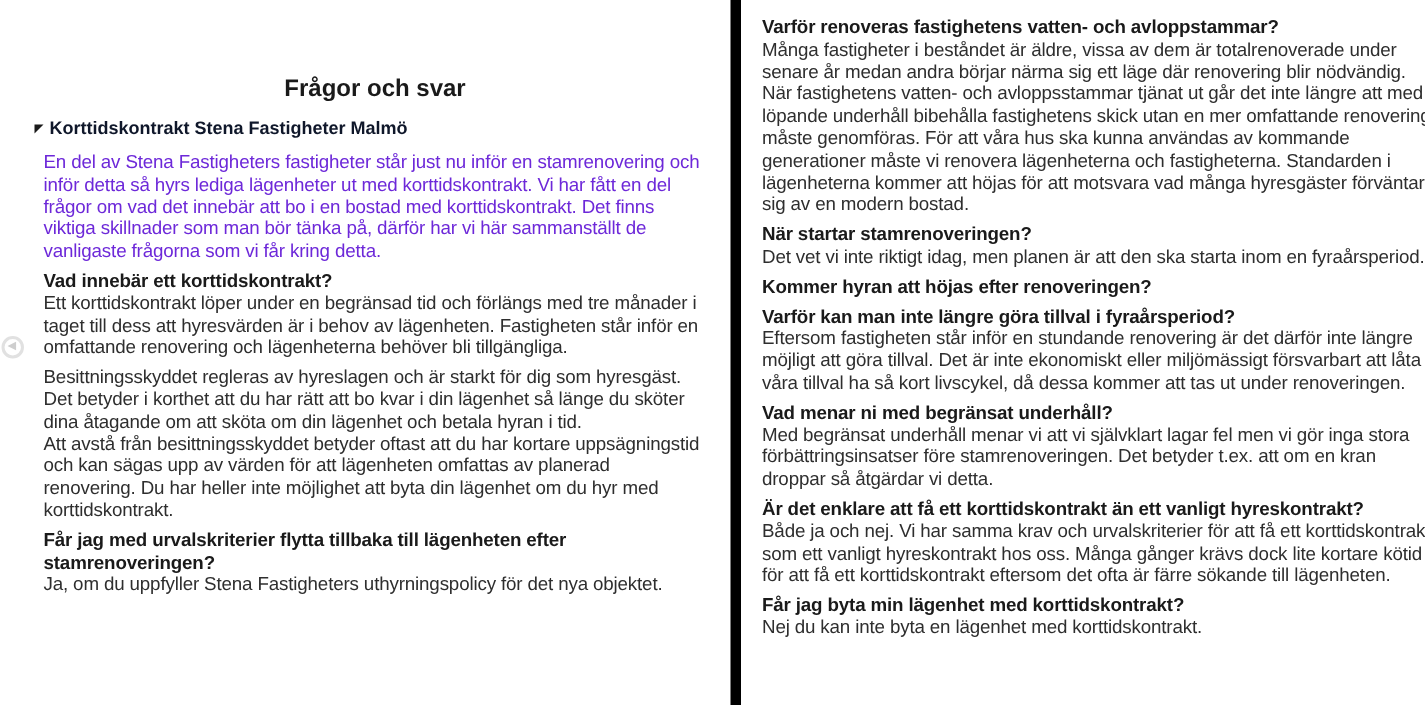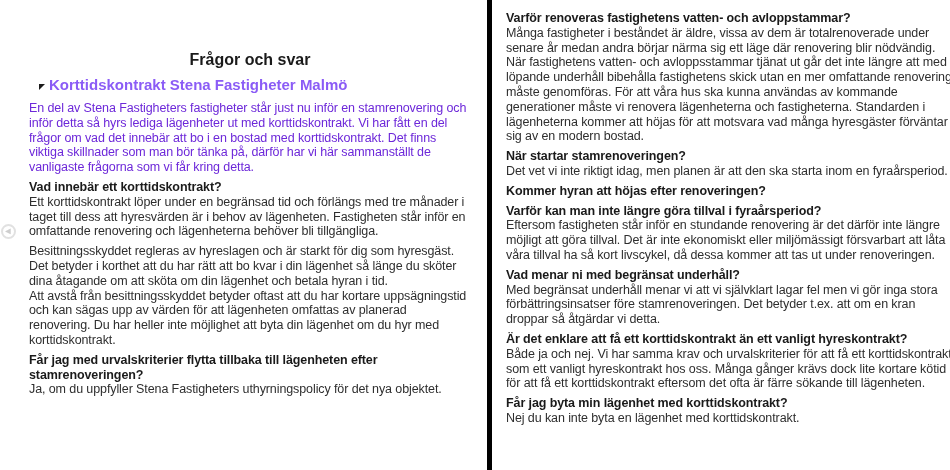--- a/index.html
+++ b/index.html
@@ -12,39 +12,39 @@
     overflow: hidden;
   }
   .page { display: flex; width: 950px; height: 470px; }
   .col { box-sizing: border-box; }
   .col-left {
     width: 487px;
     padding: 50px 16px 0 29px;
   }
   .col-right {
     width: 463px;
-    border-left: 5px solid #000000;
+    border-left: 7px solid #000000;
     padding: 11px 0 0 14px;
   }
   .col-right .inner { width: 448px; }
   h1.page-title {
     margin: 0 0 8px 0;
     font-size: 16px;
     line-height: 19px;
     font-weight: bold;
     color: #1a1a1a;
     letter-spacing: 0;
     text-align: center;
   }
   .section-title {
-    margin: 0 0 8px 17px;
-    font-size: 15px;
+    margin: 0 0 8px 1px;
+    font-size: 12px;
     line-height: 16px;
     font-weight: bold;
-    color: #8b5cf6;
+    color: #0f172a;
     cursor: pointer;
   }
   .tri {
     display: inline-block;
     width: 0; height: 0;
     border-top: 6px solid #1b1b1b;
     border-right: 6px solid transparent;
     margin-right: 3px;
     position: relative;
     top: 0px;

